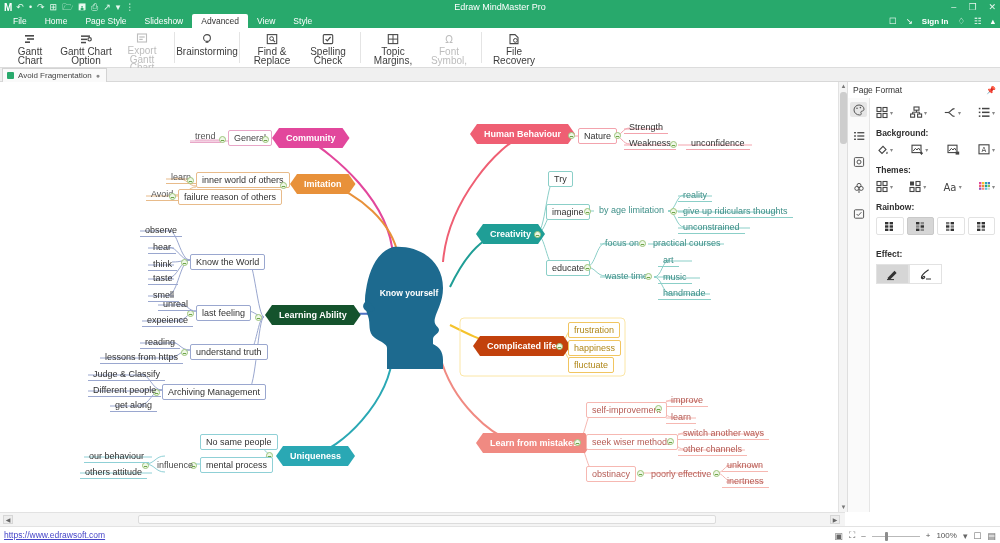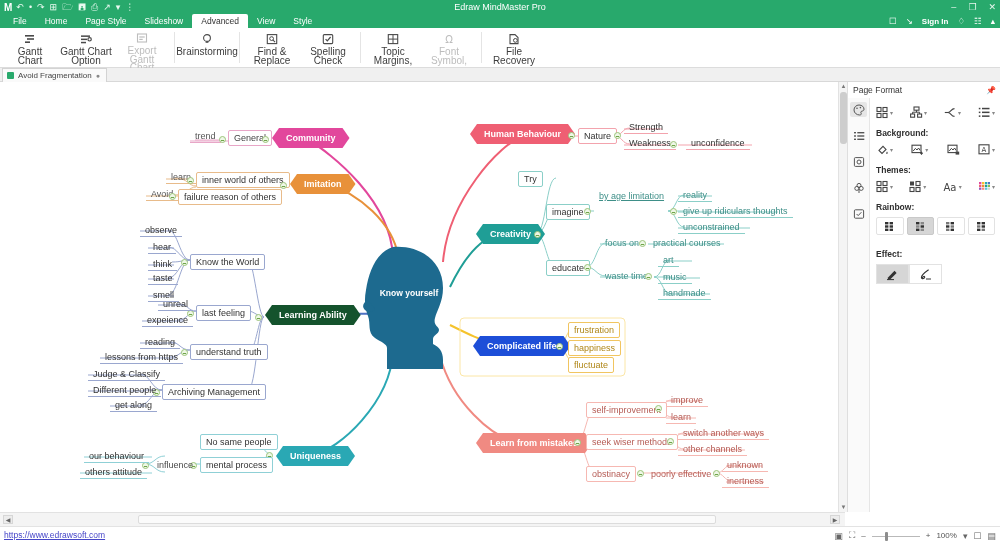--- a/index.html
+++ b/index.html
@@ -526,41 +526,41 @@
       <div class="node boxnode" style="left:578px;top:46px;border-color:#f3a3ad;">Nature</div>
       <div class="toggle" style="left:614px;top:50px;"></div>
       <div class="node linenode" style="left:624px;top:38px;border-color:#f3a3ad;">Strength</div>
       <div class="node linenode" style="left:624px;top:54px;border-color:#f3a3ad;">Weakness</div>
       <div class="toggle" style="left:670px;top:59px;"></div>
       <div class="node linenode" style="left:686px;top:54px;border-color:#f3a3ad;">unconfidence</div>
 
       <div class="node mainnode" style="left:476px;top:142px;background:#1f9e96;">Creativity</div>
       <div class="toggle" style="left:534px;top:149px;"></div>
 
-      <div class="node boxnode" style="left:518px;top:89px;border-color:#8bcfc8;">Try</div>
+      <div class="node boxnode" style="left:548px;top:89px;border-color:#8bcfc8;">Try</div>
       <div class="node boxnode" style="left:546px;top:122px;border-color:#8bcfc8;">imagine</div>
       <div class="toggle" style="left:584px;top:126px;"></div>
-      <div class="node plainnode" style="left:594px;top:107px;color:#3e8f88;text-decoration:underline;">by age limitation</div>
+      <div class="node plainnode" style="left:594px;top:121px;color:#3e8f88;">by age limitation</div>
       <div class="toggle" style="left:670px;top:126px;"></div>
       <div class="node linenode" style="left:678px;top:106px;border-color:#8bcfc8;color:#3e8f88;">reality</div>
       <div class="node linenode" style="left:678px;top:122px;border-color:#8bcfc8;color:#3e8f88;">give up ridiculars thoughts</div>
       <div class="node linenode" style="left:678px;top:138px;border-color:#8bcfc8;color:#3e8f88;">unconstrained</div>
 
       <div class="node boxnode" style="left:546px;top:178px;border-color:#8bcfc8;">educate</div>
       <div class="toggle" style="left:584px;top:182px;"></div>
       <div class="node plainnode" style="left:600px;top:154px;color:#3e8f88;">focus on</div>
       <div class="toggle" style="left:639px;top:158px;"></div>
       <div class="node plainnode" style="left:648px;top:154px;color:#3e8f88;">practical courses</div>
       <div class="node plainnode" style="left:600px;top:187px;color:#3e8f88;">waste time</div>
       <div class="toggle" style="left:645px;top:191px;"></div>
       <div class="node linenode" style="left:658px;top:171px;border-color:#8bcfc8;color:#3e8f88;">art</div>
       <div class="node linenode" style="left:658px;top:188px;border-color:#8bcfc8;color:#3e8f88;">music</div>
       <div class="node linenode" style="left:658px;top:204px;border-color:#8bcfc8;color:#3e8f88;">handmade</div>
 
-      <div class="node mainnode" style="left:473px;top:254px;background:#1d4ed8;">Complicated life</div>
+      <div class="node mainnode" style="left:473px;top:254px;background:#c2410c;">Complicated life</div>
       <div class="toggle" style="left:556px;top:261px;"></div>
       <div class="node boxnode" style="left:568px;top:240px;border-color:#f1c560;color:#b08718;">frustration</div>
       <div class="node boxnode" style="left:568px;top:258px;border-color:#f1c560;color:#b08718;">happiness</div>
       <div class="node boxnode" style="left:568px;top:275px;border-color:#f1c560;color:#b08718;">fluctuate</div>
 
       <div class="node mainnode" style="left:476px;top:351px;background:#f08a82;">Learn from mistakes</div>
       <div class="toggle" style="left:574px;top:357px;"></div>
 
       <div class="node boxnode" style="left:586px;top:320px;border-color:#f6b8b2;color:#b55b54;">self-improvement</div>
       <div class="toggle" style="left:655px;top:323px;"></div>

